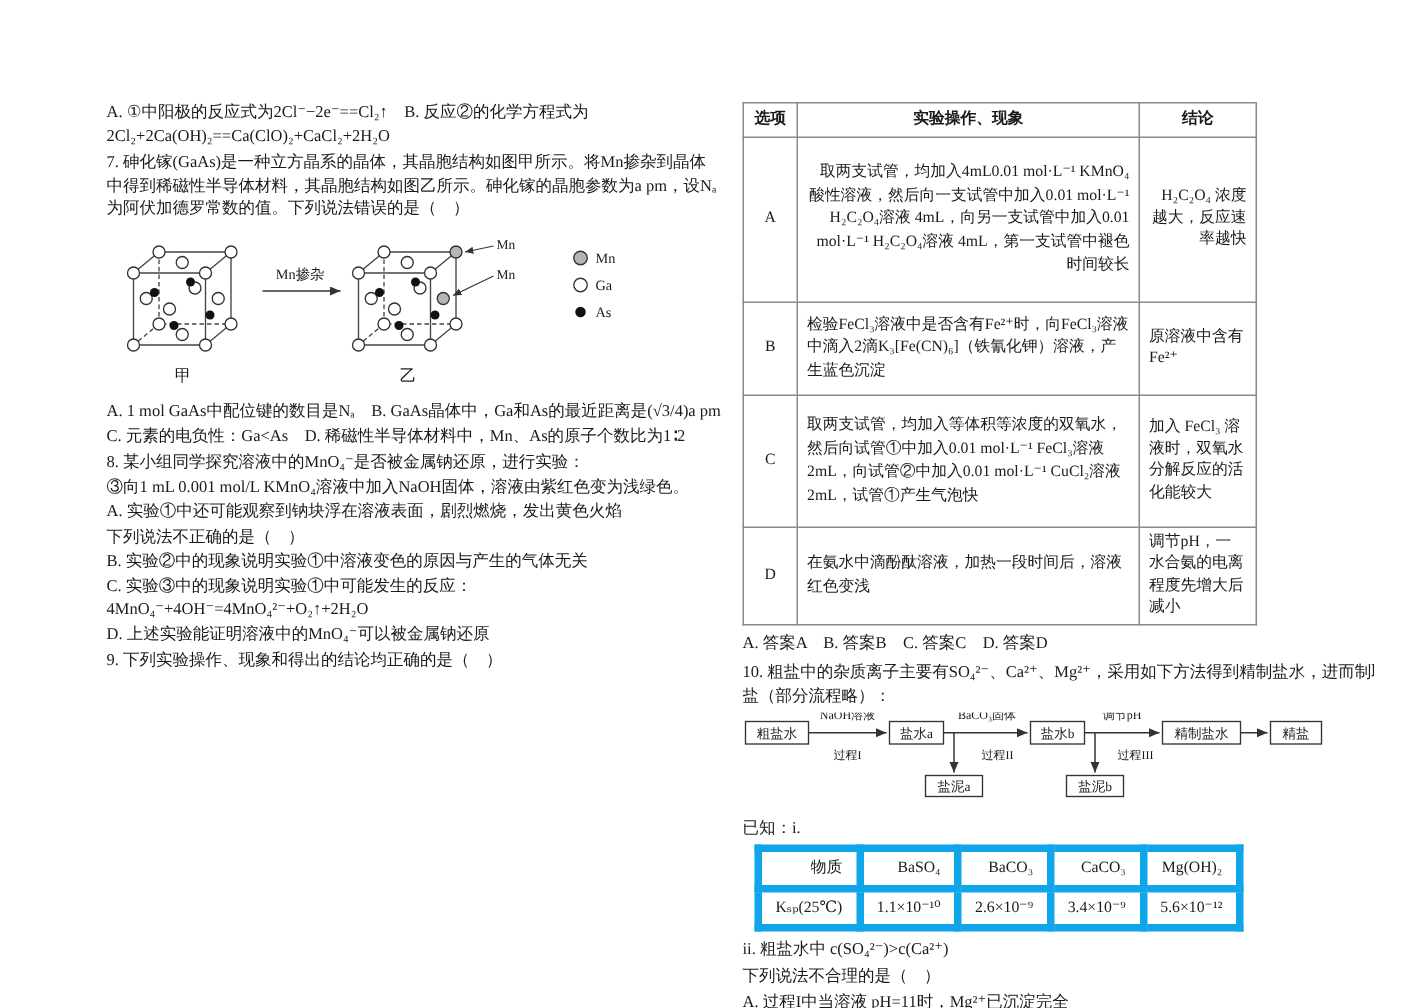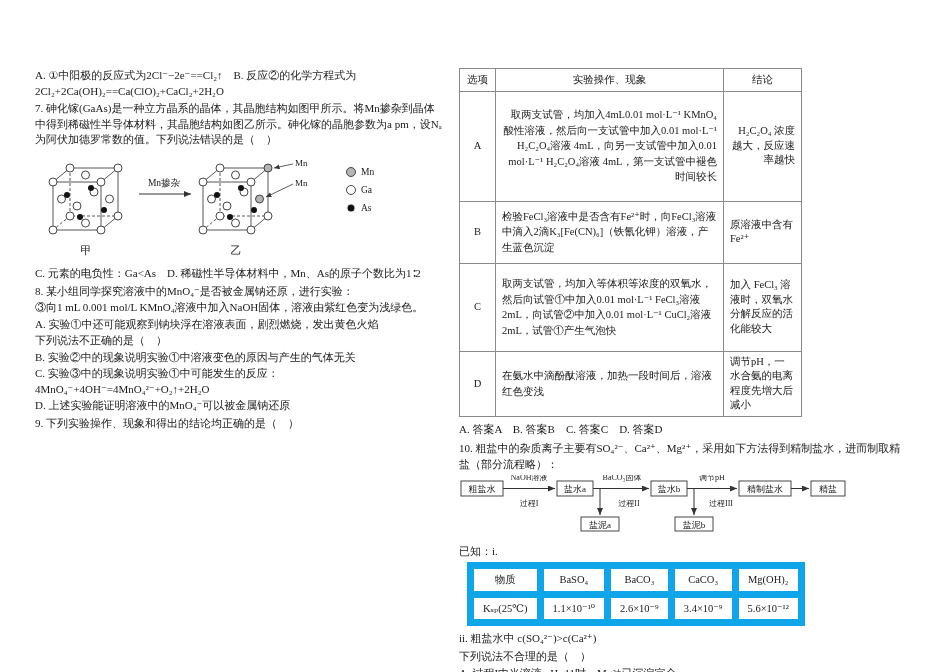--- a/index.html
+++ b/index.html
@@ -3,42 +3,42 @@
 <meta charset="utf-8">
 <style>
   * { box-sizing: border-box; }
   html, body { margin: 0; padding: 0; }
   body {
     width: 950px; height: 672px;
     background: #ffffff; color: #1a1a1a;
     font-family: "Liberation Serif", "DejaVu Serif", serif;
     font-size: 11px; line-height: 15.5px;
   }
-  .sheet { width: 916px; height: 672px; overflow: hidden; background: #fff; }
+  .sheet { width: 916px; height: 672px; overflow: hidden; background: #fff; padding-left: 36px; }
   .page { display: flex; gap: 14px; padding: 68px 15px 0 35px; }
   .col-left { width: 436px; }
   .col-right { width: 448px; }
   p { margin: 0 0 1px 0; }
   .blk { margin-top: 2px; }
   .figure-wrap { margin: 4px 0 2px 10px; }
 
   
   table.exp { border-collapse: collapse; width: 342px; table-layout: fixed; font-size: 10.5px; }
   table.exp th, table.exp td { border: 1px solid #8a8a8a; padding: 3px 6px; vertical-align: middle; }
-  table.exp thead th { text-align: center; font-weight: normal; height: 18px; }
+  table.exp thead th { text-align: center; font-weight: bold; height: 18px; }
   table.exp td.opt { text-align: center; }
   table.exp td.con { line-height: 14.5px; }
   tr.rA td { height: 110px; text-align: right; }
   tr.rB td { height: 62px; }
   tr.rC td { height: 88px; }
   tr.rD td { height: 40px; }
 
   
   table.ksp { border-collapse: collapse; margin: 3px 0 5px 8px; font-size: 10.5px; }
-  table.ksp th, table.ksp td { border: 7px solid #0ea5e9; padding: 3px 9px; text-align: center; font-weight: normal; height: 18px; }
+  table.ksp th, table.ksp td { border: 5px solid #0ea5e9; padding: 3px 9px; text-align: right; font-weight: normal; height: 18px; }
 
   .answers { margin-top: 5px; }
   .stem10 { margin-top: 4px; }
   svg text { font-family: "Liberation Serif", "DejaVu Serif", serif; fill: #1a1a1a; }
   .flow-wrap { margin: 3px 0 2px 0; }
 </style>
 </head>
 <body>
 
 <div class="sheet">
@@ -136,20 +136,21 @@
             <circle cx="6" cy="6" r="4.5" fill="#b5b5b5" stroke="#333" stroke-width="0.9"></circle>
             <text x="16" y="9" font-size="9.5">Mn</text>
             <circle cx="6" cy="24" r="4.5" fill="#fff" stroke="#333" stroke-width="0.9"></circle>
             <text x="16" y="27" font-size="9.5">Ga</text>
             <circle cx="6" cy="42" r="3.5" fill="#111"></circle>
             <text x="16" y="45" font-size="9.5">As</text>
           </g>
         </svg>
       </div>
 
+      <p>A. 1 mol GaAs中配位键的数目是Nₐ　B. GaAs晶体中，Ga和As的最近距离是(√3/4)a pm</p>
       <p>C. 元素的电负性：Ga&lt;As　D. 稀磁性半导体材料中，Mn、As的原子个数比为1∶2</p>
       <p class="blk">8. 某小组同学探究溶液中的MnO₄⁻是否被金属钠还原，进行实验：</p>
       <p>③向1 mL 0.001 mol/L KMnO₄溶液中加入NaOH固体，溶液由紫红色变为浅绿色。</p>
       <p>A. 实验①中还可能观察到钠块浮在溶液表面，剧烈燃烧，发出黄色火焰</p>
       <p>下列说法不正确的是（　）</p>
       <p>B. 实验②中的现象说明实验①中溶液变色的原因与产生的气体无关</p>
       <p>C. 实验③中的现象说明实验①中可能发生的反应：4MnO₄⁻+4OH⁻=4MnO₄²⁻+O₂↑+2H₂O</p>
       <p>D. 上述实验能证明溶液中的MnO₄⁻可以被金属钠还原</p>
       <p class="blk">9. 下列实验操作、现象和得出的结论均正确的是（　）</p>
     </div>

